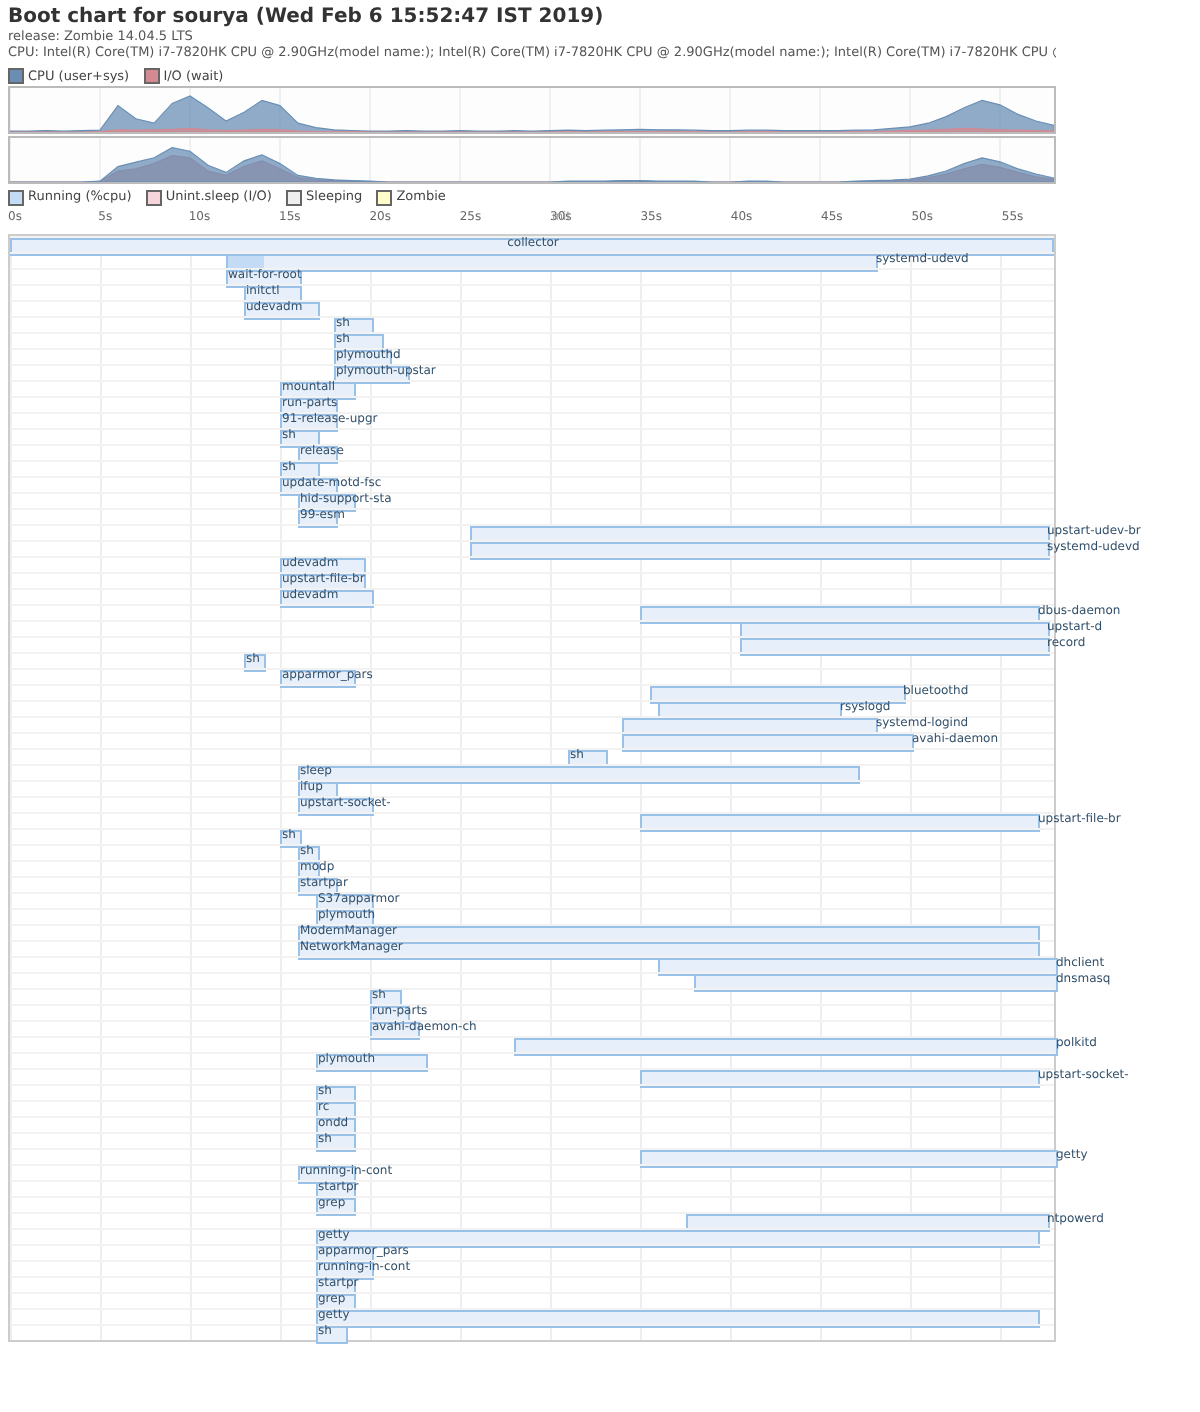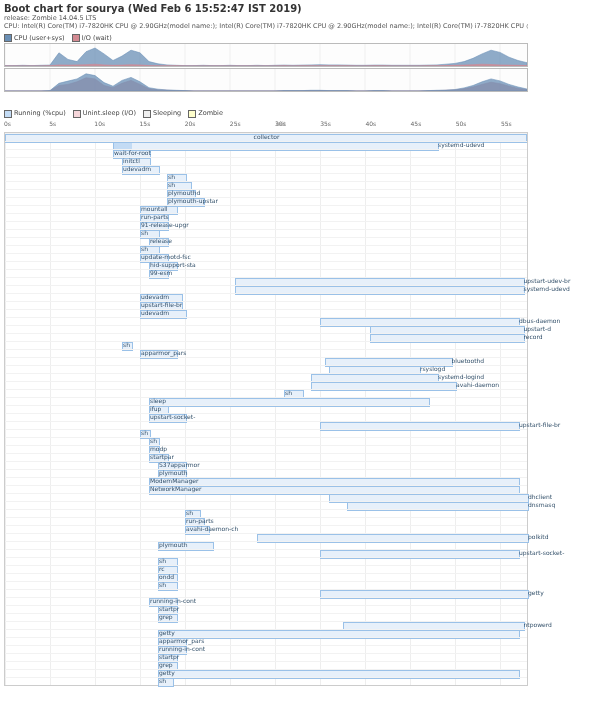--- a/index.html
+++ b/index.html
@@ -19,21 +19,21 @@
   .axis .tick{position:absolute;top:0}
   .axis .lbl{position:absolute;top:0}
   .rule{position:absolute;top:0;bottom:0;width:0;border-left:1px solid #eee}
   .gantt-wrap{position:relative;margin:2px 4px 3px;border:1px solid #ccc}
   .gantt-bg{position:absolute;left:0;right:0;top:0;bottom:0}
   .glane{position:relative;height:7px;border-top:1px solid #f2f2f2}
   .gbar{position:absolute;top:0;height:7px}
   .run{background:#e7f0fa;border:0.5px solid #9ac1e8}
   .cpu{background:#c3dbf4}
   .lbl{position:absolute;top:-0.5px;font-size:6px;color:#33506a;white-space:nowrap;padding-left:1px}
-  .gantt-legend{font-size:6.5px;color:#444;margin:17px 4px 2px}
+  .gantt-legend{font-size:6.5px;color:#444;margin:2px 4px 2px}
 </style>
 </head>
 <body>
 <div class="page">
 
 <div class="header">
   <div class="title">Boot chart for sourya (Wed Feb  6 15:52:47 IST 2019)</div>
   <div class="meta">release: Zombie 14.04.5 LTS</div>
   <div class="meta">CPU: Intel(R) Core(TM) i7-7820HK CPU @ 2.90GHz(model name:); Intel(R) Core(TM) i7-7820HK CPU @ 2.90GHz(model name:); Intel(R) Core(TM) i7-7820HK CPU @ 2.90GHz(model name:); Intel(R) Core(TM) i7-7820HK CPU @ 2.90</div>
 </div>

